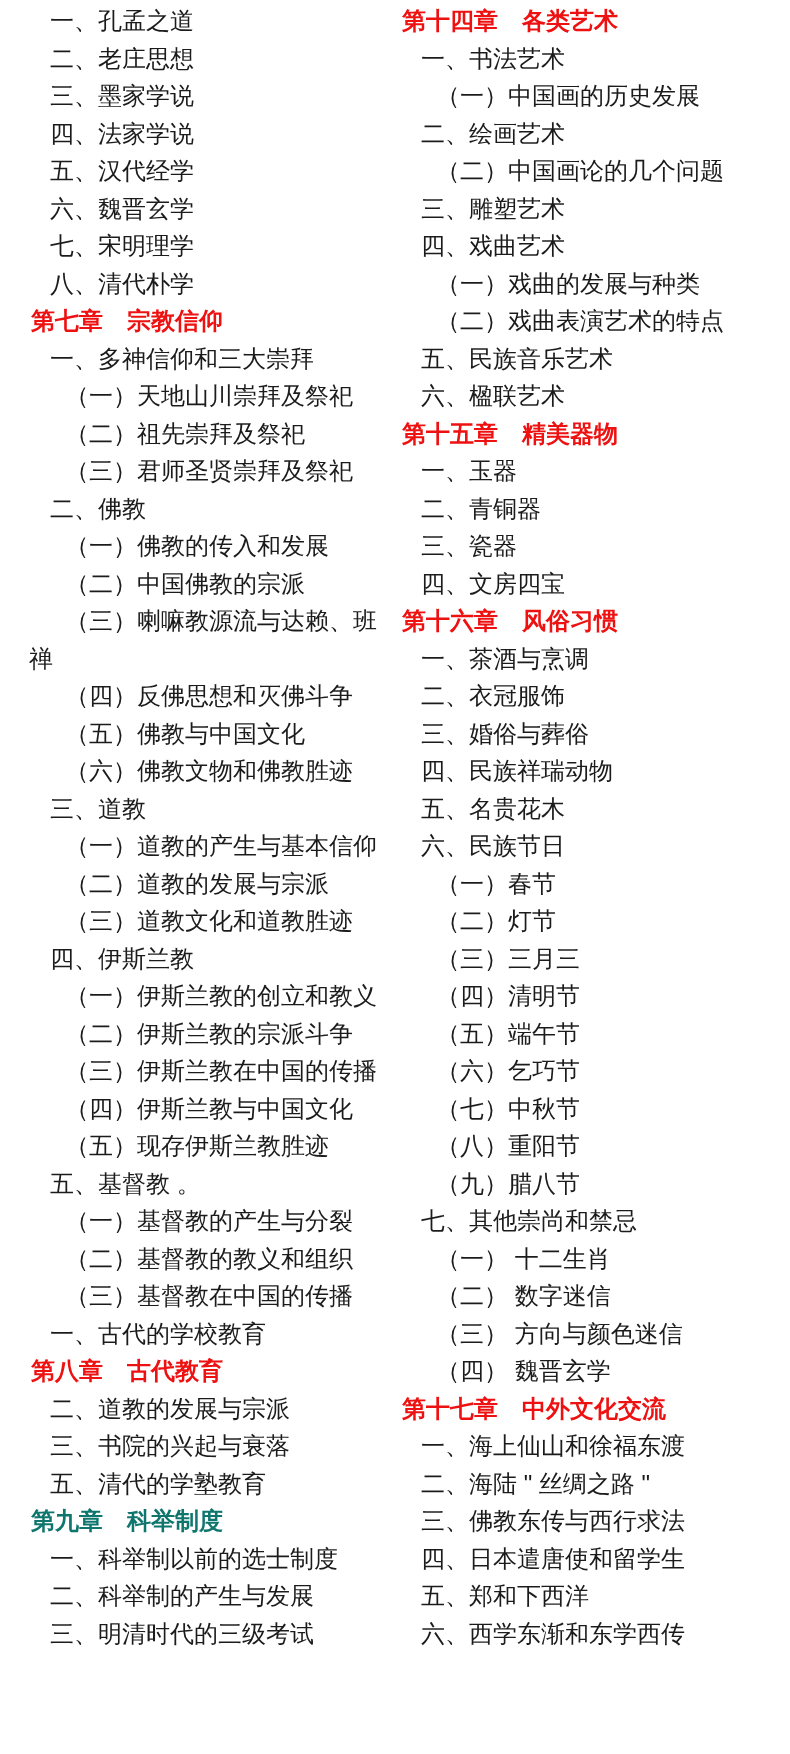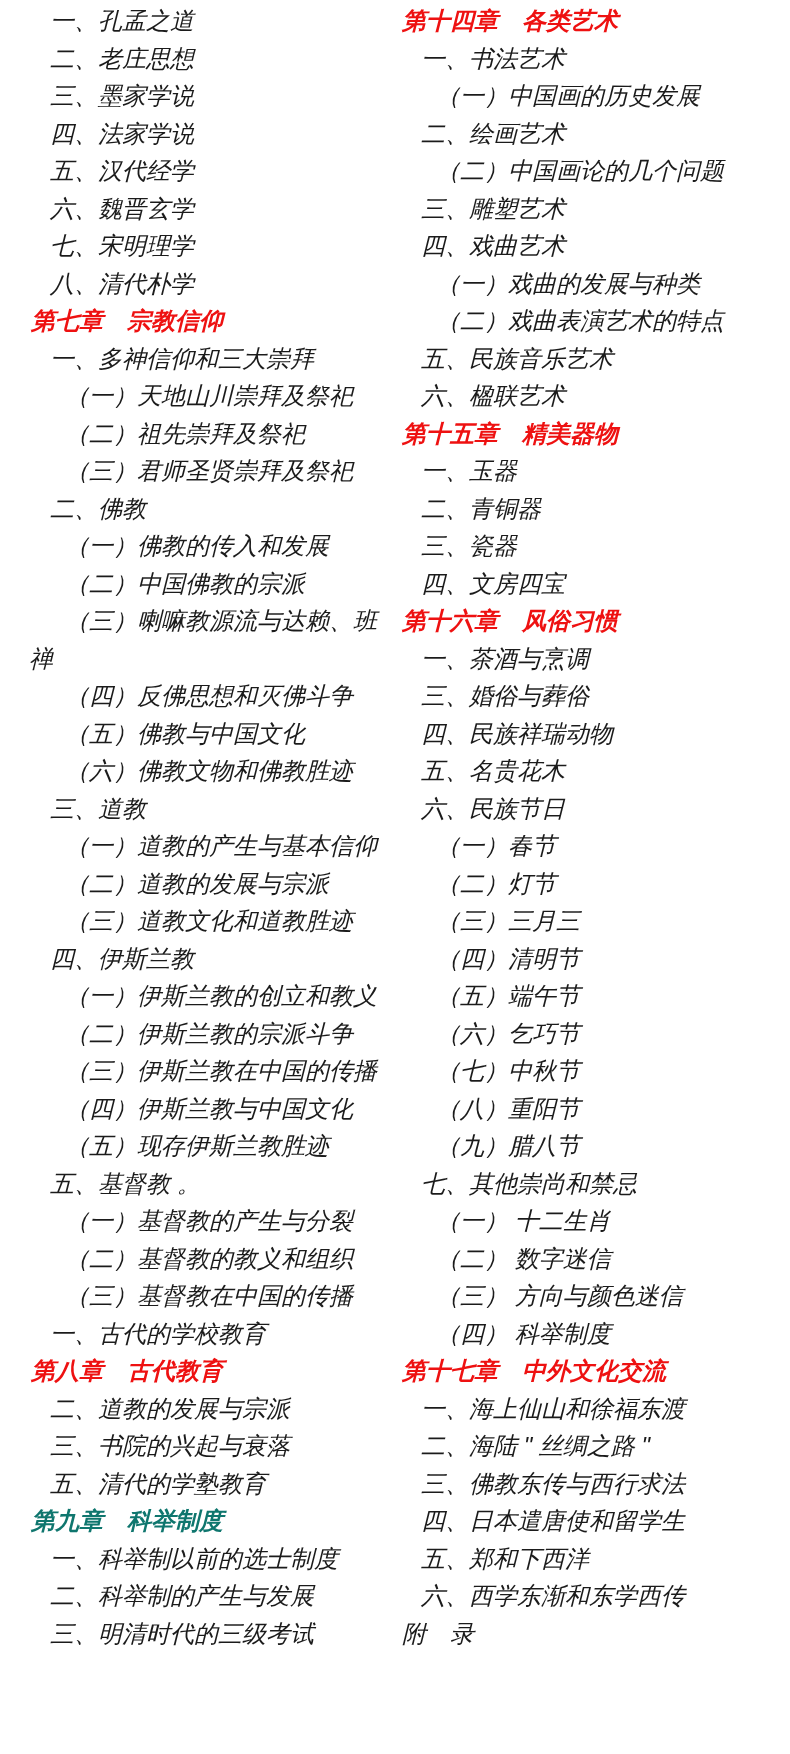--- a/index.html
+++ b/index.html
@@ -35,21 +35,21 @@
     font-weight: 600;
   }
   .line-item { padding-left: 21px; }
   .line-sub  { padding-left: 36px; }
   .line-cont { padding-left: 0px; }
   .line-plain{ padding-left: 2px; }
 </style>
 </head>
 <body>
 
-<div id="page" style="background: rgb(255, 255, 255); color: rgb(27, 27, 27); font-style: italic;">
+<div id="page" style="background: rgb(255, 255, 255); color: rgb(27, 27, 27);">
   <div id="col-left" class="toc-column">
       <div class="line line-item">一、孔孟之道</div>
       <div class="line line-item">二、老庄思想</div>
       <div class="line line-item">三、墨家学说</div>
       <div class="line line-item">四、法家学说</div>
       <div class="line line-item">五、汉代经学</div>
       <div class="line line-item">六、魏晋玄学</div>
       <div class="line line-item">七、宋明理学</div>
       <div class="line line-item">八、清代朴学</div>
       <div class="line line-chapter" style="color: rgb(238, 17, 17);">第七章　宗教信仰</div>
@@ -101,40 +101,40 @@
       <div class="line line-sub">（二）戏曲表演艺术的特点</div>
       <div class="line line-item">五、民族音乐艺术</div>
       <div class="line line-item">六、楹联艺术</div>
       <div class="line line-chapter" style="color: rgb(238, 17, 17);">第十五章　精美器物</div>
       <div class="line line-item">一、玉器</div>
       <div class="line line-item">二、青铜器</div>
       <div class="line line-item">三、瓷器</div>
       <div class="line line-item">四、文房四宝</div>
       <div class="line line-chapter" style="color: rgb(238, 17, 17);">第十六章　风俗习惯</div>
       <div class="line line-item">一、茶酒与烹调</div>
+      <div class="line line-item">二、衣冠服饰</div>
       <div class="line line-item">三、婚俗与葬俗</div>
       <div class="line line-item">四、民族祥瑞动物</div>
       <div class="line line-item">五、名贵花木</div>
       <div class="line line-item">六、民族节日</div>
       <div class="line line-sub">（一）春节</div>
       <div class="line line-sub">（二）灯节</div>
       <div class="line line-sub">（三）三月三</div>
       <div class="line line-sub">（四）清明节</div>
       <div class="line line-sub">（五）端午节</div>
       <div class="line line-sub">（六）乞巧节</div>
       <div class="line line-sub">（七）中秋节</div>
       <div class="line line-sub">（八）重阳节</div>
       <div class="line line-sub">（九）腊八节</div>
       <div class="line line-item">七、其他崇尚和禁忌</div>
       <div class="line line-sub">（一） 十二生肖</div>
       <div class="line line-sub">（二） 数字迷信</div>
       <div class="line line-sub">（三） 方向与颜色迷信</div>
-      <div class="line line-sub">（四） 科举制度</div>
+      <div class="line line-sub">（四） 魏晋玄学</div>
       <div class="line line-chapter" style="color: rgb(238, 17, 17);">第十七章　中外文化交流</div>
       <div class="line line-item">一、海上仙山和徐福东渡</div>
       <div class="line line-item">二、海陆 " 丝绸之路 "</div>
       <div class="line line-item">三、佛教东传与西行求法</div>
       <div class="line line-item">四、日本遣唐使和留学生</div>
       <div class="line line-item">五、郑和下西洋</div>
       <div class="line line-item">六、西学东渐和东学西传</div>
-      <div class="line line-plain">附　录</div>
     </div>
 </div>
 
 </body></html>

